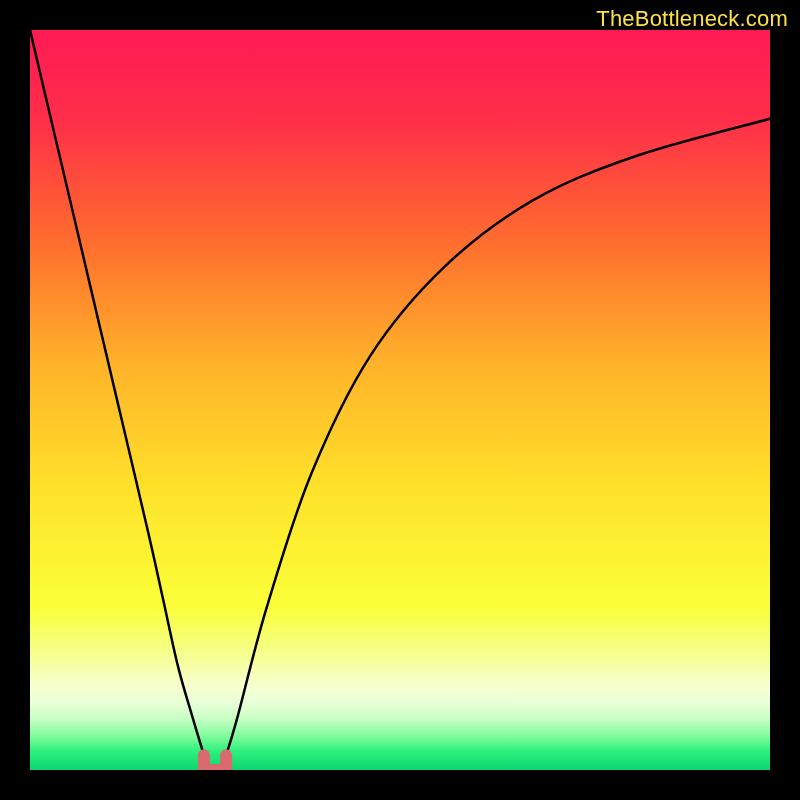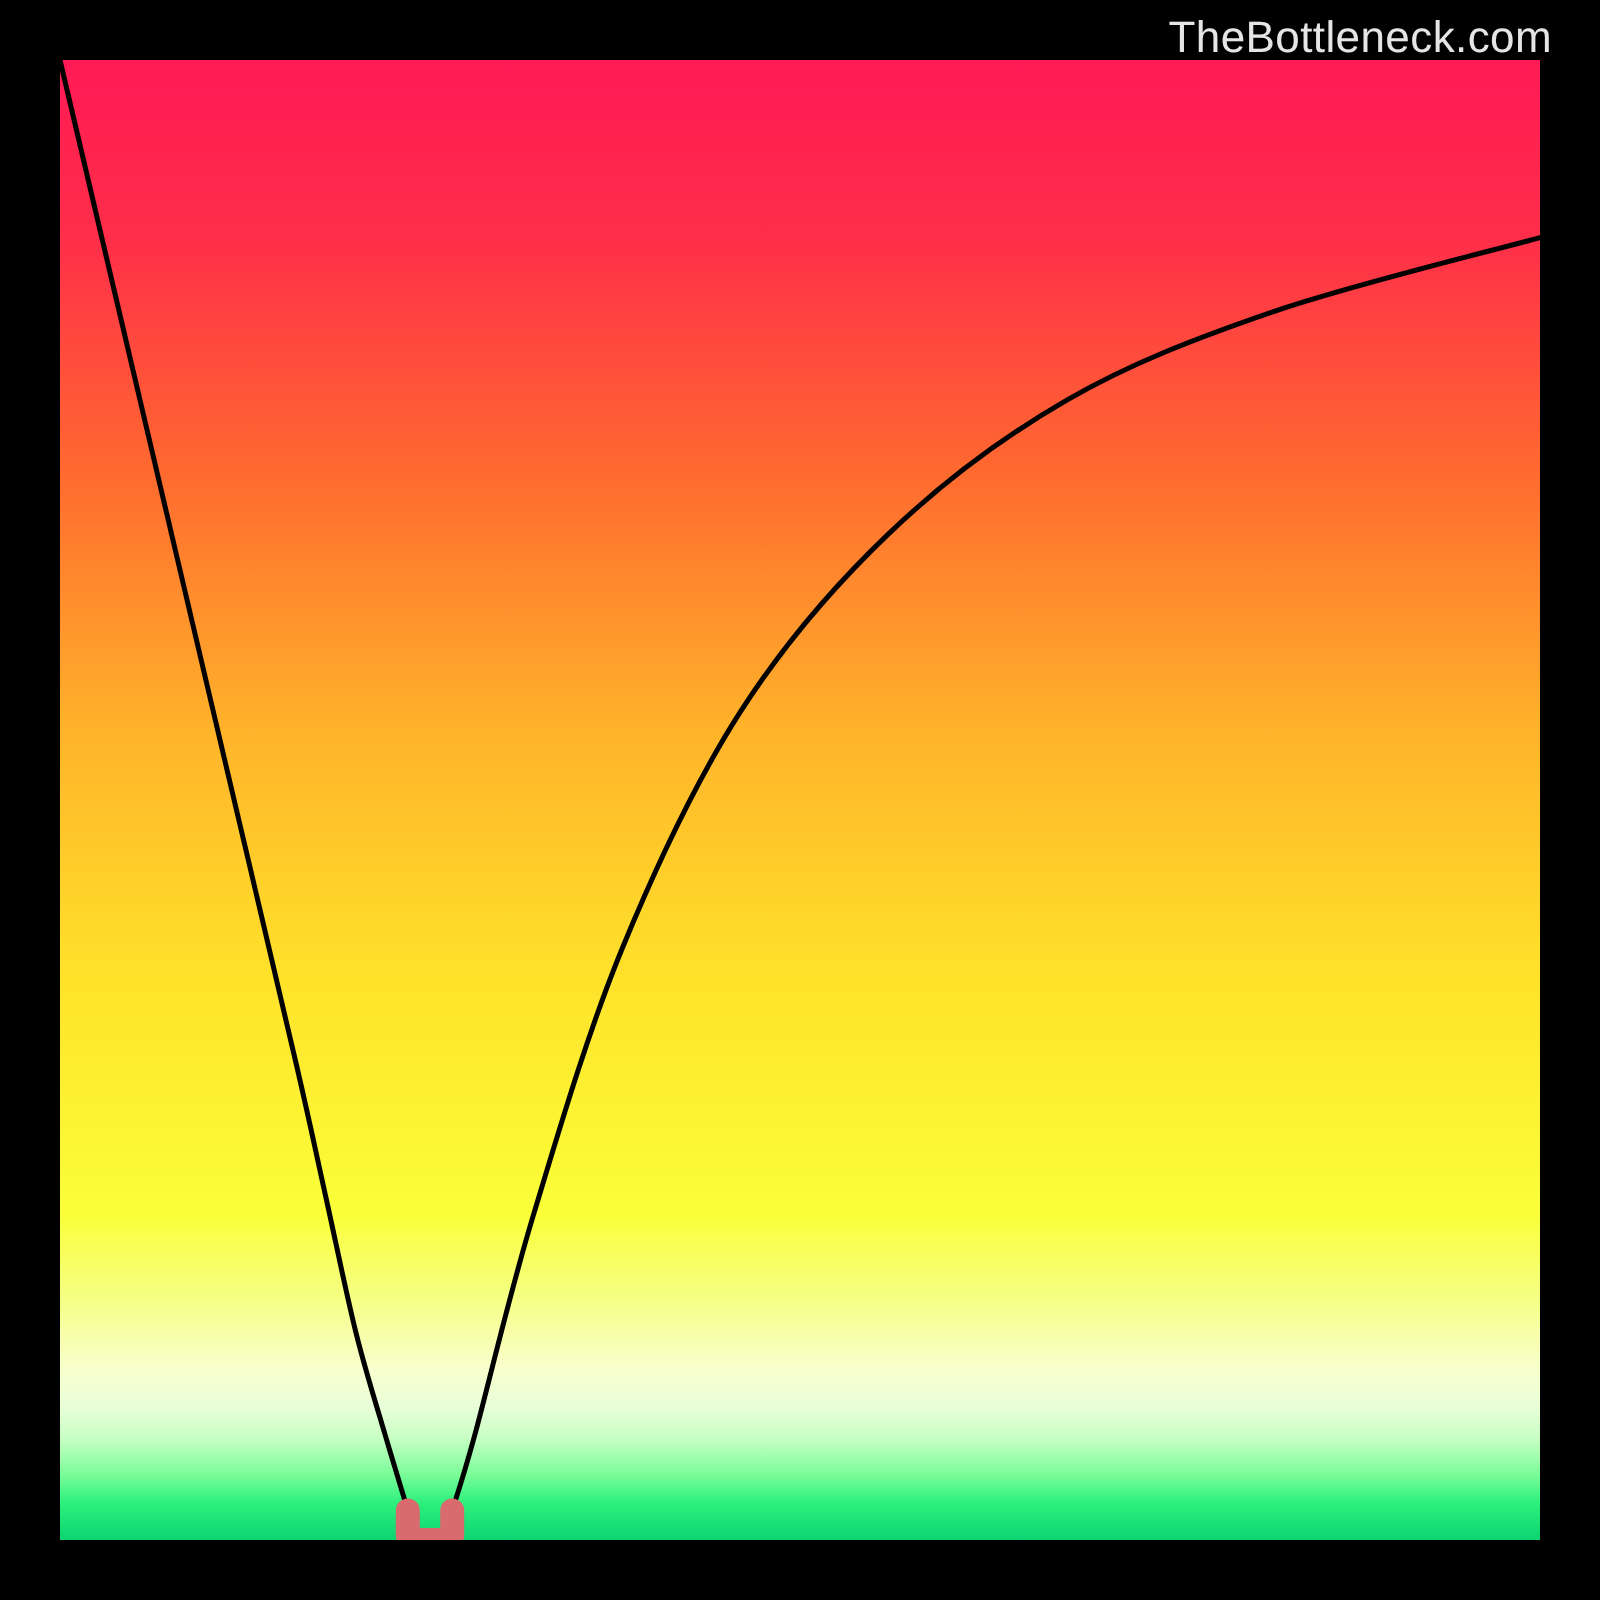--- a/index.html
+++ b/index.html
@@ -19,22 +19,22 @@
     height: 740px;
     overflow: hidden;
   }
   .gradient {
     position: absolute;
     inset: 0;
   }
   .watermark {
     position: absolute;
     top: 6px;
-    right: 24px;
-    color: #e5e5e5;
+    right: 12px;
+    color: #fde047;
     font-size: 22px;
     font-weight: 400;
     letter-spacing: 0.2px;
     user-select: none;
   }
   svg.curve {
     position: absolute;
     inset: 0;
   }
 </style>

